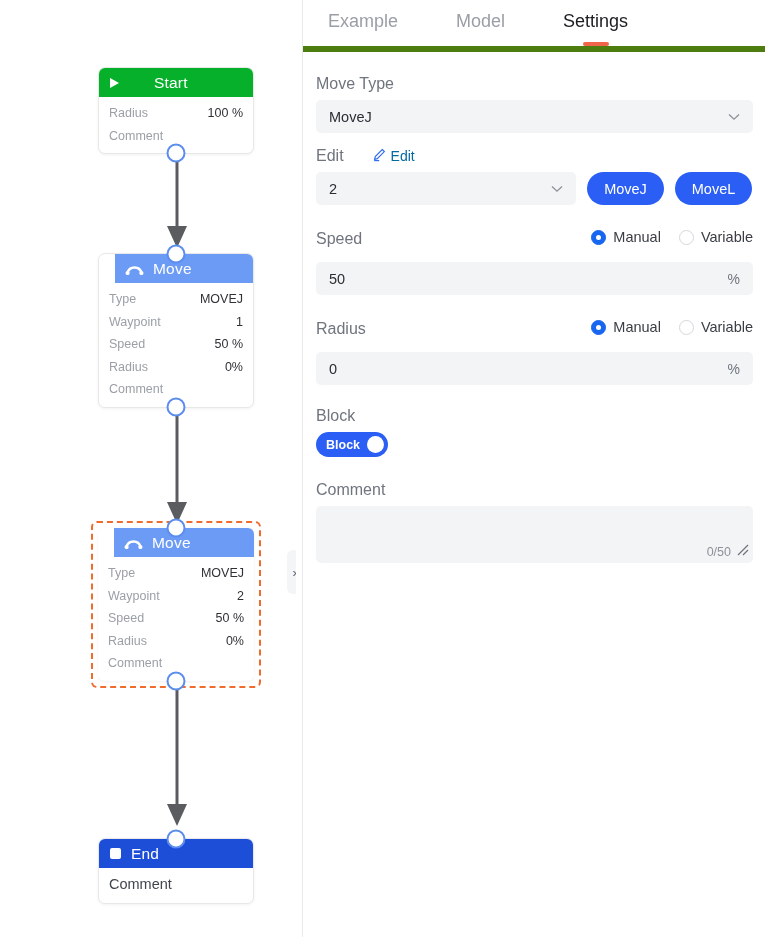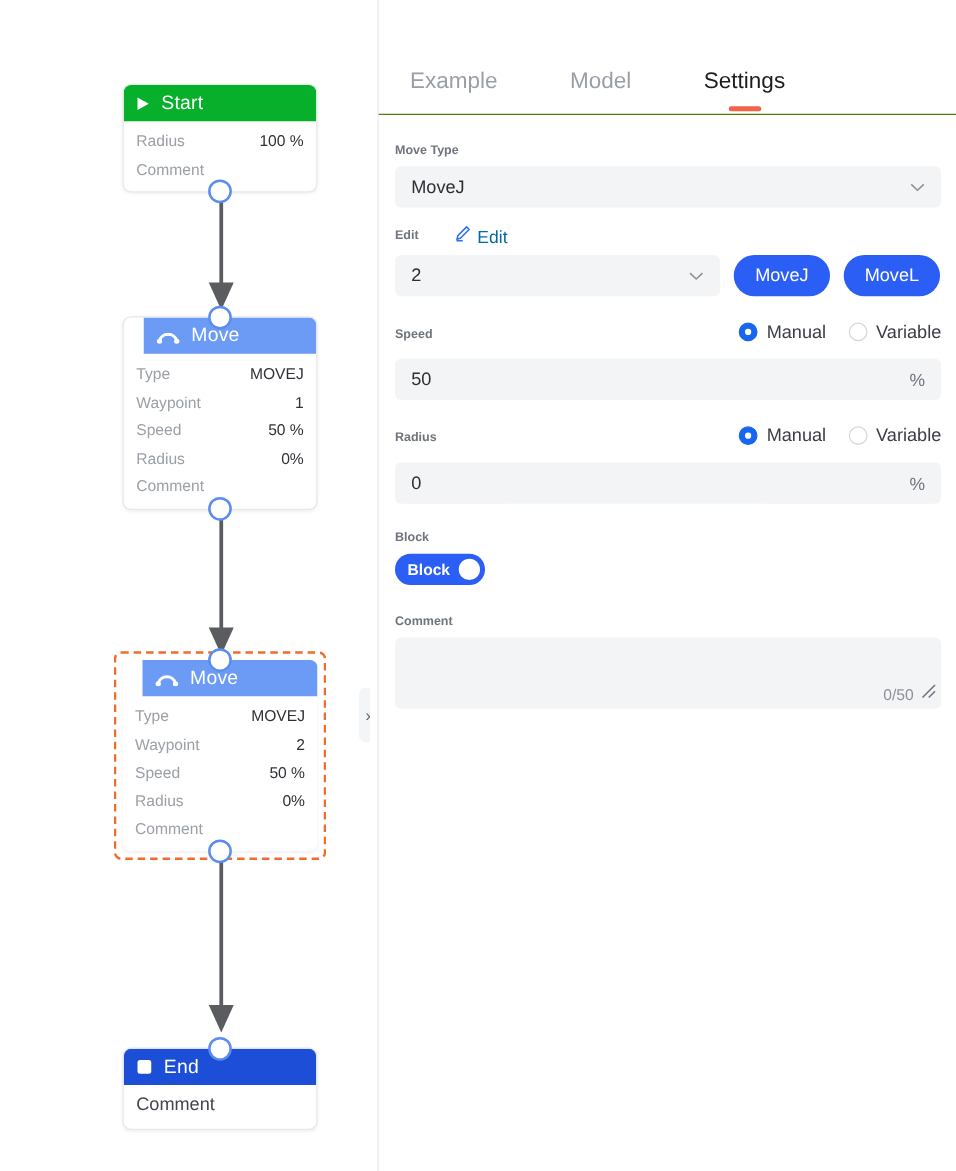--- a/index.html
+++ b/index.html
@@ -34,21 +34,21 @@
   }
   .node-head {
     height: 29px;
     display: flex; align-items: center;
     padding: 0 10px;
     color: #ffffff;
     font-size: 15.5px;
   }
   .node-head .hd-icon { display: flex; align-items: center; margin-right: 9px; }
   .node-head .hd-label { font-size: 15.5px; letter-spacing: .2px; }
-  .head-start { background: #07b02b; }
+  .head-start { background: #07b02b; gap: 25px; }
   .head-move  { background: #6c9bf6; margin-left: 16px; }
   .head-end   { background: #1d4ed8; }
 
   .node-body { padding: 5px 10px 6px 10px; }
   .node-row {
     display: flex; justify-content: space-between; align-items: baseline;
     font-size: 12.5px; line-height: 22.5px; white-space: nowrap;
   }
   .node-row .k { color: #9b9fa6; }
   .node-row .v { color: #2f3136; font-size: 12.5px; }
@@ -87,40 +87,39 @@
 
   
   .panel {
     position: absolute; left: 302px; top: 0;
     width: 463px; height: 937px;
     background: #ffffff;
     border-left: 1px solid #e9eaec;
   }
   .tabs {
     height: 52px; display: flex; align-items: center;
-    border-bottom: 1px solid #4d7c0f;
+    border-bottom: 6px solid #4d7c0f;
     padding-left: 25px;
-    margin-top: 40px;
   }
   .tab {
     position: relative;
     font-size: 18px; color: #9a9ea6;
     margin-right: 58px; cursor: pointer;
     padding-bottom: 3px;
   }
   .tab.active { color: #1b1d21; }
   .tab.active .underline {
     position: absolute; left: 50%; transform: translateX(-50%);
     bottom: -11px; width: 26px; height: 4px; border-radius: 2px;
     background: #f2644a;
   }
 
   .panel-body { padding: 12px 12px 0 13px; }
   .field-label {
-    font-size: 10px; color: #6f747d; margin: 11px 0 7px 0; font-weight: bold;
+    font-size: 16px; color: #6f747d; margin: 11px 0 7px 0;
   }
   .label-row { display: flex; align-items: center; gap: 28px; margin: 14px 0 7px 0; }
   .label-row .field-label { margin: 0; }
   .edit-link {
     display: flex; align-items: center; gap: 5px;
     color: #0369a1; font-size: 14px; cursor: pointer;
   }
   .input-box {
     height: 33px; background: #f3f4f6; border-radius: 5px;
     display: flex; align-items: center; padding: 0 13px;

